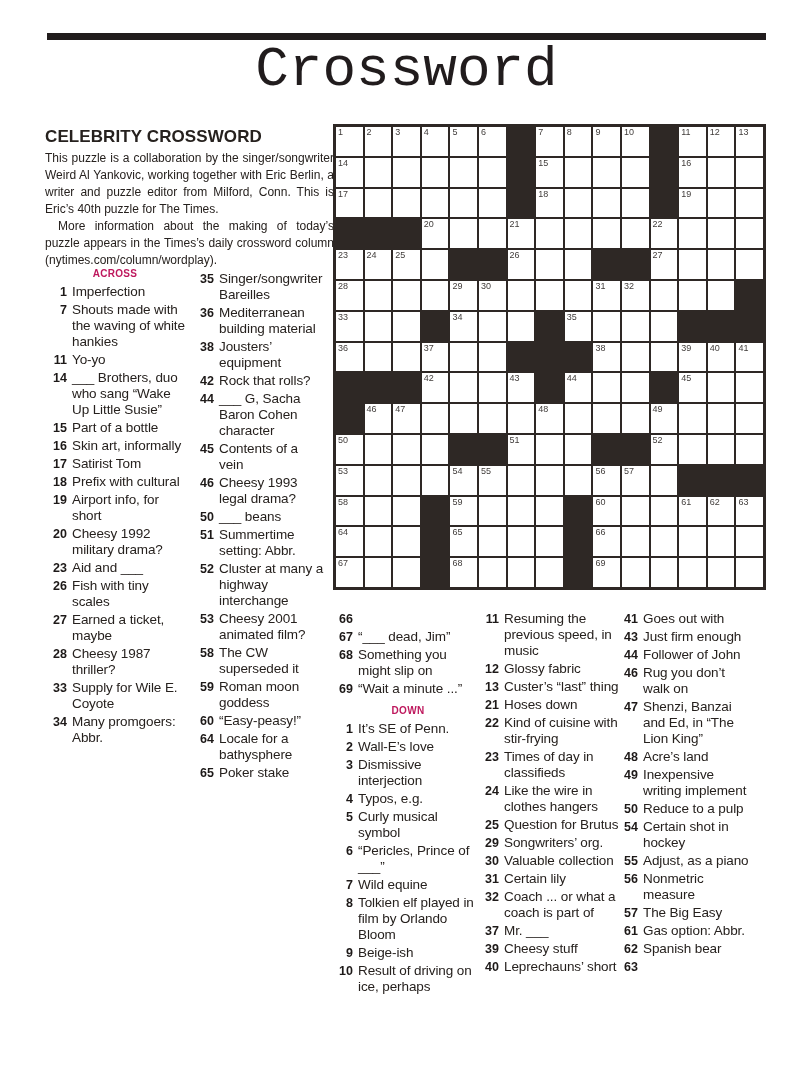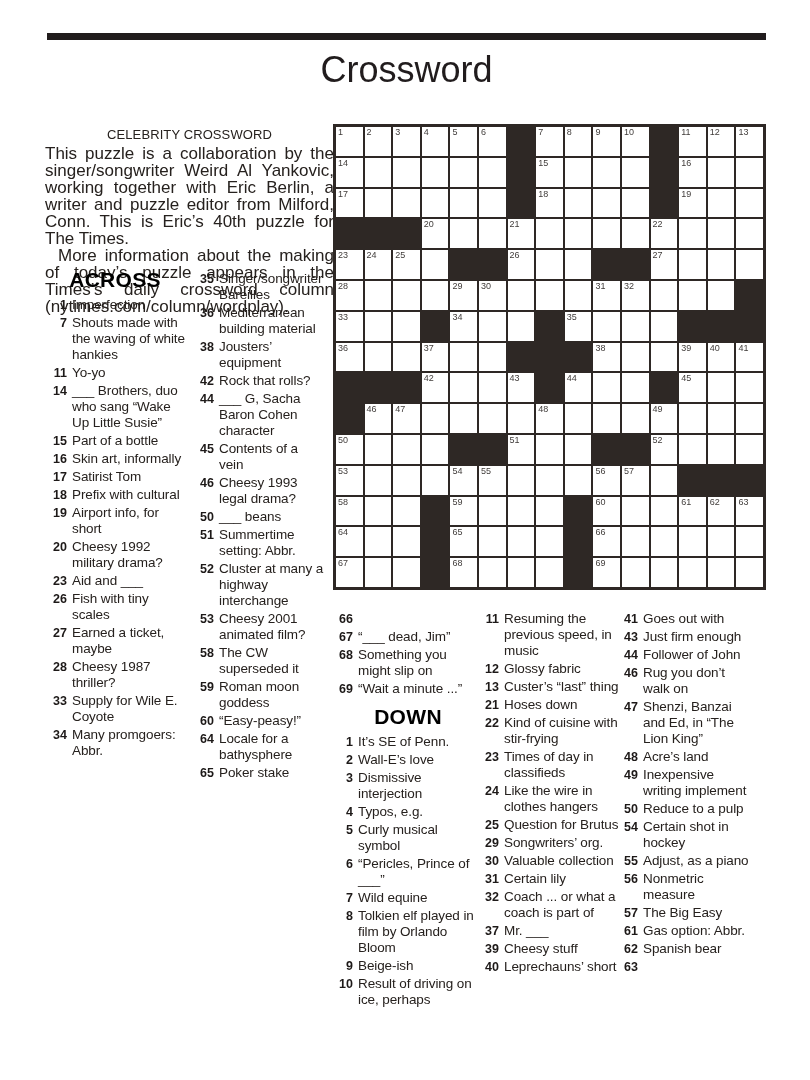--- a/index.html
+++ b/index.html
@@ -3,28 +3,28 @@
 <meta charset="utf-8">
 <style>
   html,body{margin:0;padding:0;background:#ffffff;}
   .page{
     position:relative;width:810px;height:1080px;background:#fff;
     font-family:"Liberation Sans",sans-serif;color:#26211e;overflow:hidden;
   }
   .rule{position:absolute;left:47px;top:33px;width:719px;height:7px;background:#211c1d;}
   .title{
     position:absolute;left:47px;top:40px;width:719px;text-align:center;
-    font-family:Liberation Sans, sans-serif;font-size:36px;line-height:60px;color:#211c1d;
+    font-family:Liberation Mono, monospace;font-size:56px;line-height:60px;color:#211c1d;
   }
   .intro{position:absolute;left:45px;top:127px;width:289px;}
-  .intro h2{margin:0 0 3px 0;font-size:13px;font-weight:normal;text-align:center;letter-spacing:.1px;}
-  .intro p{margin:0;font-size:17px;line-height:17px;text-align:justify;}
+  .intro h2{margin:0 0 3px 0;font-size:17px;font-weight:bold;letter-spacing:.1px;}
+  .intro p{margin:0;font-size:12px;line-height:17px;text-align:justify;}
   .intro p.indent{text-indent:13px;}
   .cluecol{position:absolute;}
-  h3.section{margin:0 0 5px 0;font-size:21px;font-weight:bold;text-align:center;letter-spacing:.3px;color:#000000;}
+  h3.section{margin:0 0 5px 0;font-size:10px;font-weight:bold;text-align:center;letter-spacing:.3px;color:#be185d;}
   #bcol-1 h3.section{margin:8px 0 5px 0;}
   .clue{display:flex;margin-bottom:2px;line-height:16px;}
   .clue .num{flex:0 0 20px;text-align:right;padding-right:5px;font-weight:bold;font-size:12.5px;color:#1d1918;}
   #col-a .clue .num{flex-basis:22px;}
   #bcol-1 .clue .num{flex-basis:15px;}
   .clue .txt{flex:1;font-size:13.5px;letter-spacing:-.1px;color:#26211e;}
   #col-a{left:45px;top:268px;width:140px;}
   #col-b{left:194px;top:271px;width:130px;}
   #bcol-1{left:338px;top:611px;width:140px;}
   #bcol-2{left:479px;top:611px;width:140px;}

